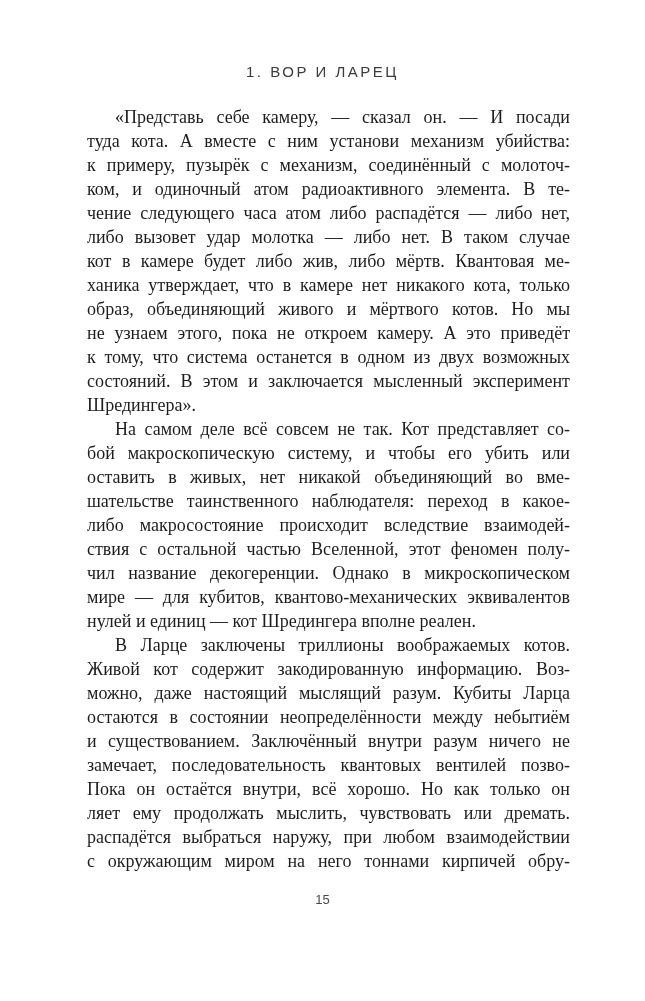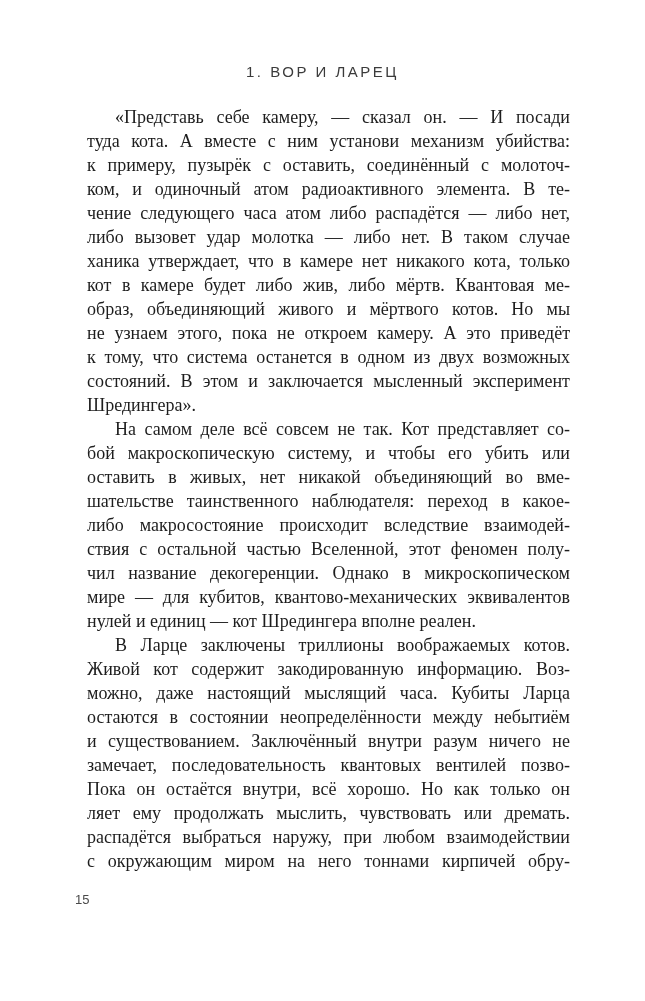--- a/index.html
+++ b/index.html
@@ -53,62 +53,63 @@
     padding-left: 28px;
   }
   .line.last {
     text-align-last: left;
   }
   .page-number {
     position: absolute;
     top: 892px;
     left: 75px;
     width: 495px;
+    text-align: center;
     font-family: "Liberation Sans", sans-serif;
     font-size: 13px;
     color: #4a4a4a;
   }
 </style>
 </head>
 <body>
 
 <div class="page">
   <div class="chapter-header">1. ВОР И ЛАРЕЦ</div>
 
   <div class="page-body">
       <div class="paragraph">
         <div class="line first">«Представь себе камеру, — сказал он. — И посади</div>
         <div class="line">туда кота. А вместе с ним установи механизм убийства:</div>
-        <div class="line">к примеру, пузырёк с оставить, соединённый с молоточ-</div>
+        <div class="line">к примеру, пузырёк с механизм, соединённый с молоточ-</div>
         <div class="line">ком, и одиночный атом радиоактивного элемента. В те-</div>
         <div class="line">чение следующего часа атом либо распадётся — либо нет,</div>
         <div class="line">либо вызовет удар молотка — либо нет. В таком случае</div>
+        <div class="line">кот в камере будет либо жив, либо мёртв. Квантовая ме-</div>
         <div class="line">ханика утверждает, что в камере нет никакого кота, только</div>
-        <div class="line">кот в камере будет либо жив, либо мёртв. Квантовая ме-</div>
         <div class="line">образ, объединяющий живого и мёртвого котов. Но мы</div>
         <div class="line">не узнаем этого, пока не откроем камеру. А это приведёт</div>
         <div class="line">к тому, что система останется в одном из двух возможных</div>
         <div class="line">состояний. В этом и заключается мысленный эксперимент</div>
         <div class="line last">Шредингера».</div>
       </div>
       <div class="paragraph">
         <div class="line first">На самом деле всё совсем не так. Кот представляет со-</div>
         <div class="line">бой макроскопическую систему, и чтобы его убить или</div>
         <div class="line">оставить в живых, нет никакой объединяющий во вме-</div>
         <div class="line">шательстве таинственного наблюдателя: переход в какое-</div>
         <div class="line">либо макросостояние происходит вследствие взаимодей-</div>
         <div class="line">ствия с остальной частью Вселенной, этот феномен полу-</div>
         <div class="line">чил название декогеренции. Однако в микроскопическом</div>
         <div class="line">мире — для кубитов, квантово-механических эквивалентов</div>
         <div class="line last">нулей и единиц — кот Шредингера вполне реален.</div>
       </div>
       <div class="paragraph">
         <div class="line first">В Ларце заключены триллионы воображаемых котов.</div>
         <div class="line">Живой кот содержит закодированную информацию. Воз-</div>
-        <div class="line">можно, даже настоящий мыслящий часа. Кубиты Ларца</div>
+        <div class="line">можно, даже настоящий мыслящий разум. Кубиты Ларца</div>
         <div class="line">остаются в состоянии неопределённости между небытиём</div>
         <div class="line">и существованием. Заключённый внутри разум ничего не</div>
         <div class="line">замечает, последовательность квантовых вентилей позво-</div>
         <div class="line">Пока он остаётся внутри, всё хорошо. Но как только он</div>
         <div class="line">ляет ему продолжать мыслить, чувствовать или дремать.</div>
         <div class="line">распадётся выбраться наружу, при любом взаимодействии</div>
         <div class="line">с окружающим миром на него тоннами кирпичей обру-</div>
       </div>
     </div>
 

